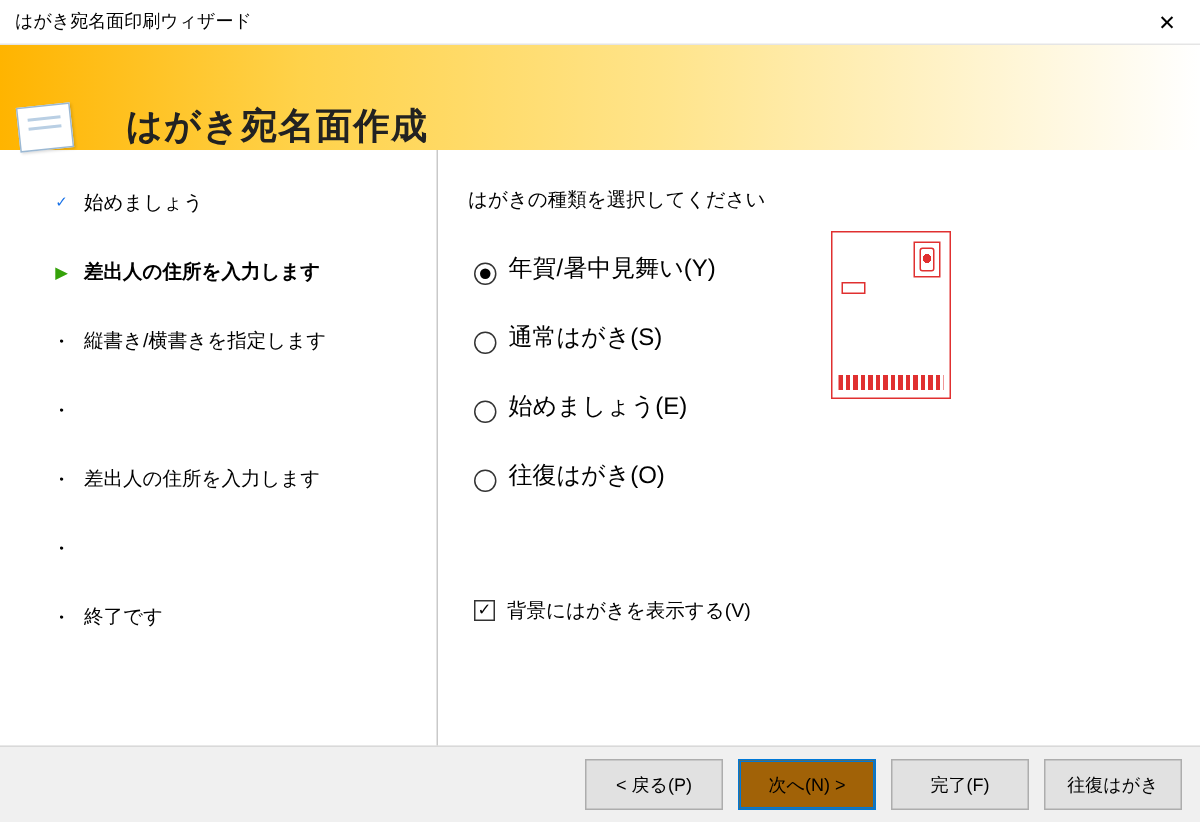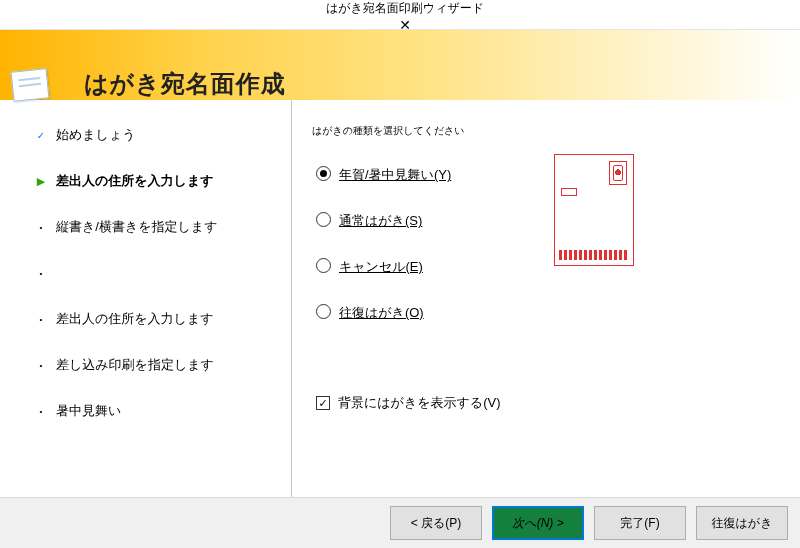--- a/index.html
+++ b/index.html
@@ -13,21 +13,20 @@
     overflow: hidden;
   }
 
   
   .titlebar {
     height: 30px;
     display: flex;
     align-items: center;
     padding: 0 0 0 10px;
     border-bottom: 1px solid #e5e5e5;
-    flex-direction: column;
   }
   .titlebar-title { flex: 1; font-size: 12px; }
   .close-btn {
     width: 44px; height: 30px;
     display: flex; align-items: center; justify-content: center;
     font-size: 14px;
     color: #000;
   }
 
   
@@ -94,31 +93,30 @@
   .step.current .step-label { font-weight: 700; }
 
   .content {
     flex: 1;
     padding: 24px 20px 0 20px;
     display: flex;
     position: relative;
   }
   .form-col { flex: 0 0 260px; }
   .content-heading {
-    font-size: 10px;
+    font-size: 13px;
     margin-bottom: 28px;
   }
   .option {
     display: flex;
-    align-items: flex-start;
+    align-items: flex-end;
     height: 20px;
     margin-bottom: 26px;
-    font-size: 13px;
+    font-size: 16px;
     padding-left: 4px;
-    text-decoration: underline;
   }
   .radio {
     width: 15px; height: 15px;
     border: 1px solid #333;
     border-radius: 50%;
     margin-right: 8px;
     display: inline-flex;
     align-items: center; justify-content: center;
     background: #fff;
   }
@@ -199,24 +197,23 @@
     padding: 16px 10px;
     background: #e1e1e1;
     border: 1px solid #adadad;
     font-size: 12px;
     display: inline-flex;
     align-items: center;
     justify-content: center;
     font-family: inherit;
   }
   .btn.primary {
-    background: #15803d;
+    background: #a16207;
     border: 1px solid #0078d7;
     box-shadow: 0 0 0 1px #0078d7 inset;
-    font-style: italic;
   }
 </style>
 </head>
 <body>
 
 <div class="titlebar">
   <div class="titlebar-title">はがき宛名面印刷ウィザード</div>
   <div class="close-btn">
     <span>✕</span>
   </div>
@@ -244,43 +241,42 @@
     </div>
     <div class="step">
       <span class="step-mark mark-dot">•</span>
     </div>
     <div class="step">
       <span class="step-mark mark-dot">•</span>
       <span class="step-label">差出人の住所を入力します</span>
     </div>
     <div class="step">
       <span class="step-mark mark-dot">•</span>
-      <span class="step-label">差し込み印刷を指定します</span>
-    </div>
-    <div class="step">
-      <span class="step-mark mark-dot">•</span>
-      <span class="step-label">暑中見舞い</span>
+    </div>
+    <div class="step">
+      <span class="step-mark mark-dot">•</span>
+      <span class="step-label">終了です</span>
     </div>
   </div>
 
   <div class="content">
     <div class="form-col">
       <div class="content-heading">はがきの種類を選択してください</div>
 
       <label class="option">
         <span class="radio checked"></span>
         <span>年賀/暑中見舞い(Y)</span>
       </label>
       <label class="option">
         <span class="radio"></span>
         <span>通常はがき(S)</span>
       </label>
       <label class="option">
         <span class="radio"></span>
-        <span>キャンセル(E)</span>
+        <span>始めましょう(E)</span>
       </label>
       <label class="option">
         <span class="radio"></span>
         <span>往復はがき(O)</span>
       </label>
 
       <label class="checkbox-row">
         <span class="checkbox">✓</span>
         <span>背景にはがきを表示する(V)</span>
       </label>

